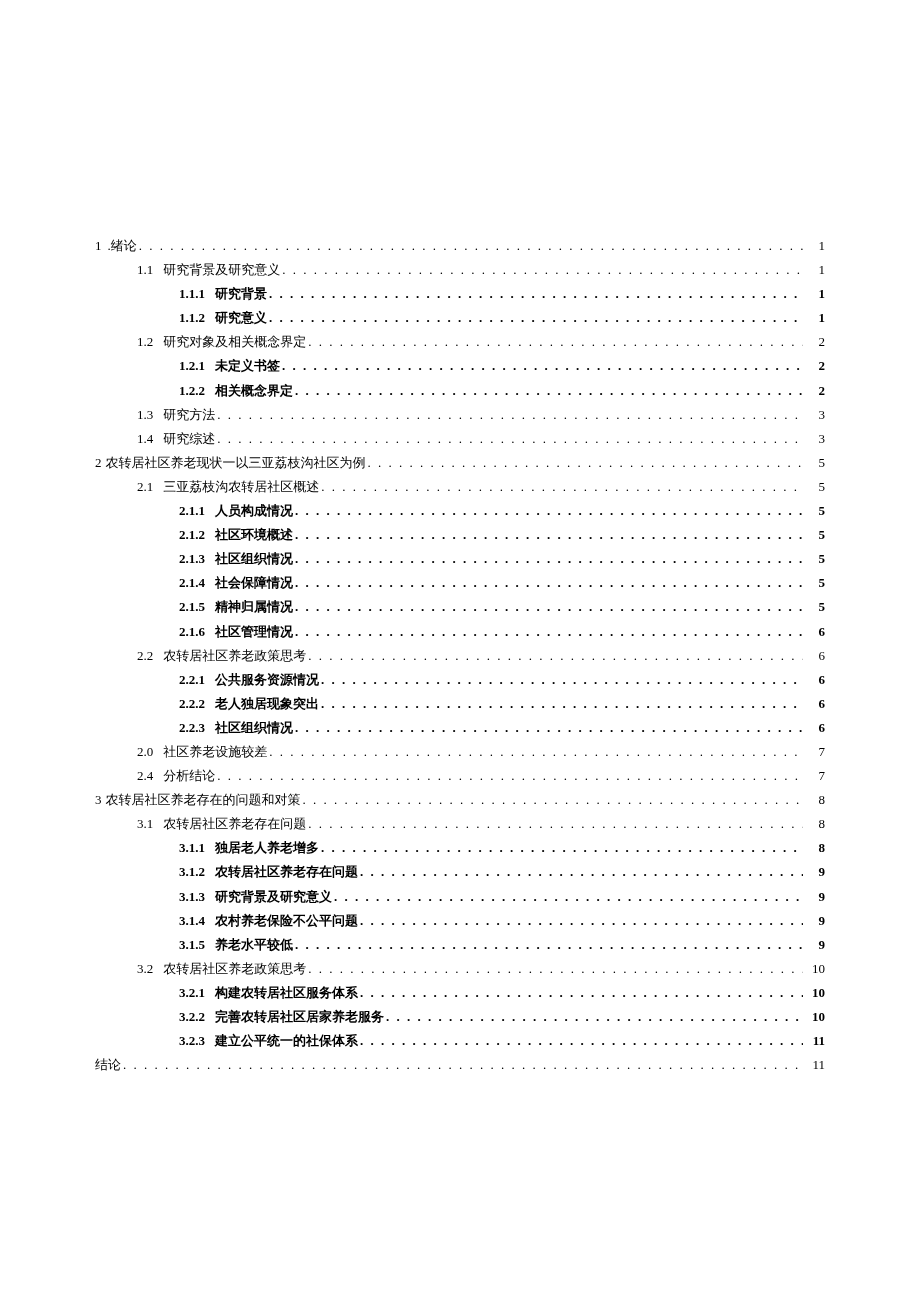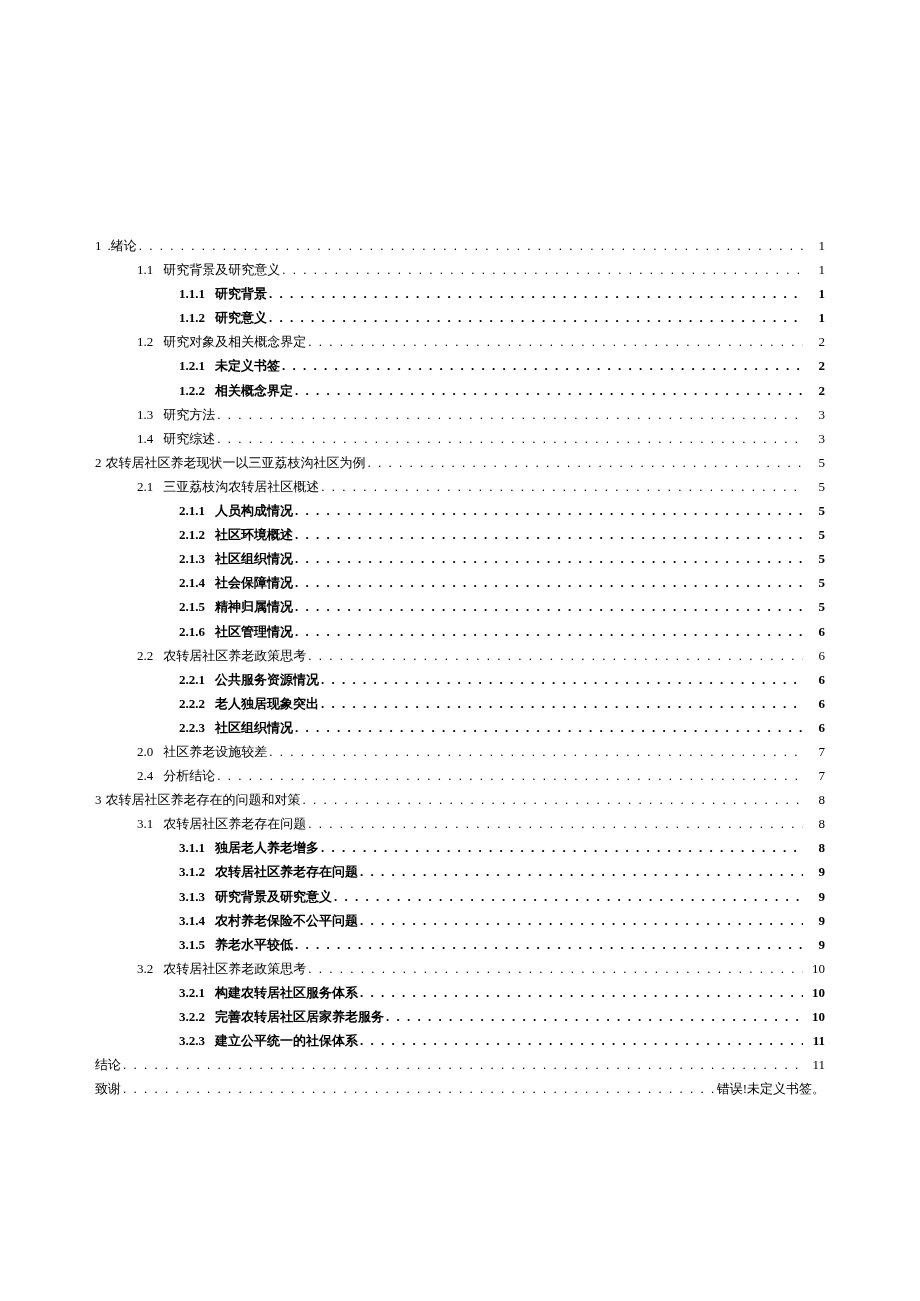--- a/index.html
+++ b/index.html
@@ -223,18 +223,13 @@
     <div class="toc-line lvl-3">
       <span class="toc-label"><span class="num">3.2.3</span><span>建立公平统一的社保体系</span></span>
       <span class="toc-leader"></span>
       <span class="toc-page">11</span>
     </div>
     <div class="toc-line lvl-1">
       <span class="toc-label"><span>结论</span></span>
       <span class="toc-leader"></span>
       <span class="toc-page">11</span>
     </div>
-    <div class="toc-line lvl-1">
-      <span class="toc-label"><span>致谢</span></span>
-      <span class="toc-leader"></span>
-      <span class="toc-page">错误!未定义书签。</span>
-    </div>
   </div>
 
 </body></html>

